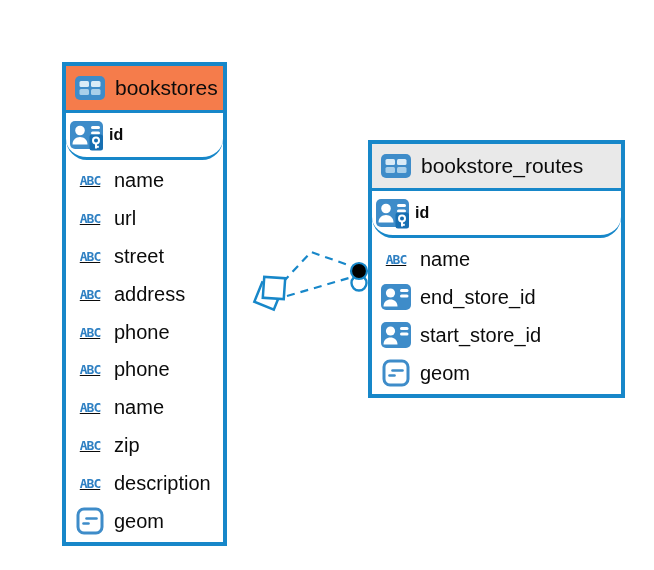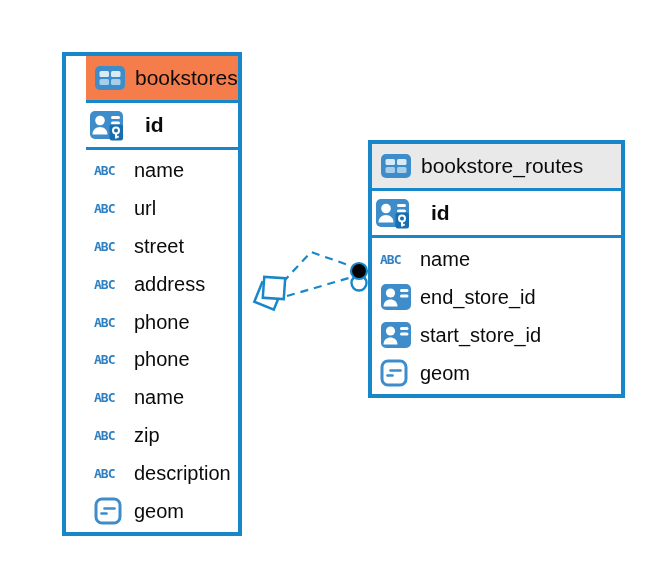--- a/index.html
+++ b/index.html
@@ -4,43 +4,43 @@
 <style>
   html,body { margin:0; padding:0; background:#ffffff; }
   .canvas {
     position:relative; width:654px; height:570px; background:#ffffff;
     font-family:"Liberation Sans", sans-serif; color:#0b0b0b; overflow:hidden;
   }
   .table-card {
     position:absolute; background:#ffffff; box-sizing:border-box;
     border:4px solid #1787c9; display:flex; flex-direction:column;
   }
-  #table-bookstores { left:62px; top:52px; width:180px; height:484px;padding-left:20px; }
+  #table-bookstores { left:62px; top:62px; width:165px; height:484px; }
   #table-routes    { left:368px; top:140px; width:257px; height:258px; }
 
   .card-header {
     display:flex; align-items:center; gap:9px; padding:0 0 0 8px;
     height:44px; flex:0 0 44px; border-bottom:3px solid #1787c9;
     font-size:21px; font-weight:400;
   }
   .header--orange { background:#f57c4b; }
   .header--gray   { background:#e9e9e9; }
 
   .pk-row {
-    display:flex; align-items:center; gap:20px; padding:0 0 0 3px;
+    display:flex; align-items:center; gap:4px; padding:0 0 0 3px;
     height:44px; flex:0 0 44px; border-bottom:3px solid #1787c9;
-    font-size:21px; font-weight:700; background:#ffffff;
+    font-size:16px; font-weight:700; background:#ffffff;border-radius:21px;
   }
 
   .card-body { flex:1 1 auto; display:flex; flex-direction:column; padding:2px 0; }
   .col-row {
     flex:1 1 0; display:flex; align-items:center; gap:8px;
     padding:0 0 0 8px; font-size:20px; background:#ffffff;
   }
-  .col-row .icon-slot { width:32px; display:flex; justify-content:flex-start; align-items:center; flex:0 0 32px; }
+  .col-row .icon-slot { width:32px; display:flex; justify-content:center; align-items:center; flex:0 0 32px;text-decoration:underline; }
 
   .abc {
     font-family:"DejaVu Sans Mono", monospace; font-weight:700;
     font-size:13px; letter-spacing:-1px; color:#2f80c3; line-height:1;
   }
   .icon { display:block; }
 
   .connector-layer { position:absolute; left:0; top:0; pointer-events:none; }
 </style>
 </head>

